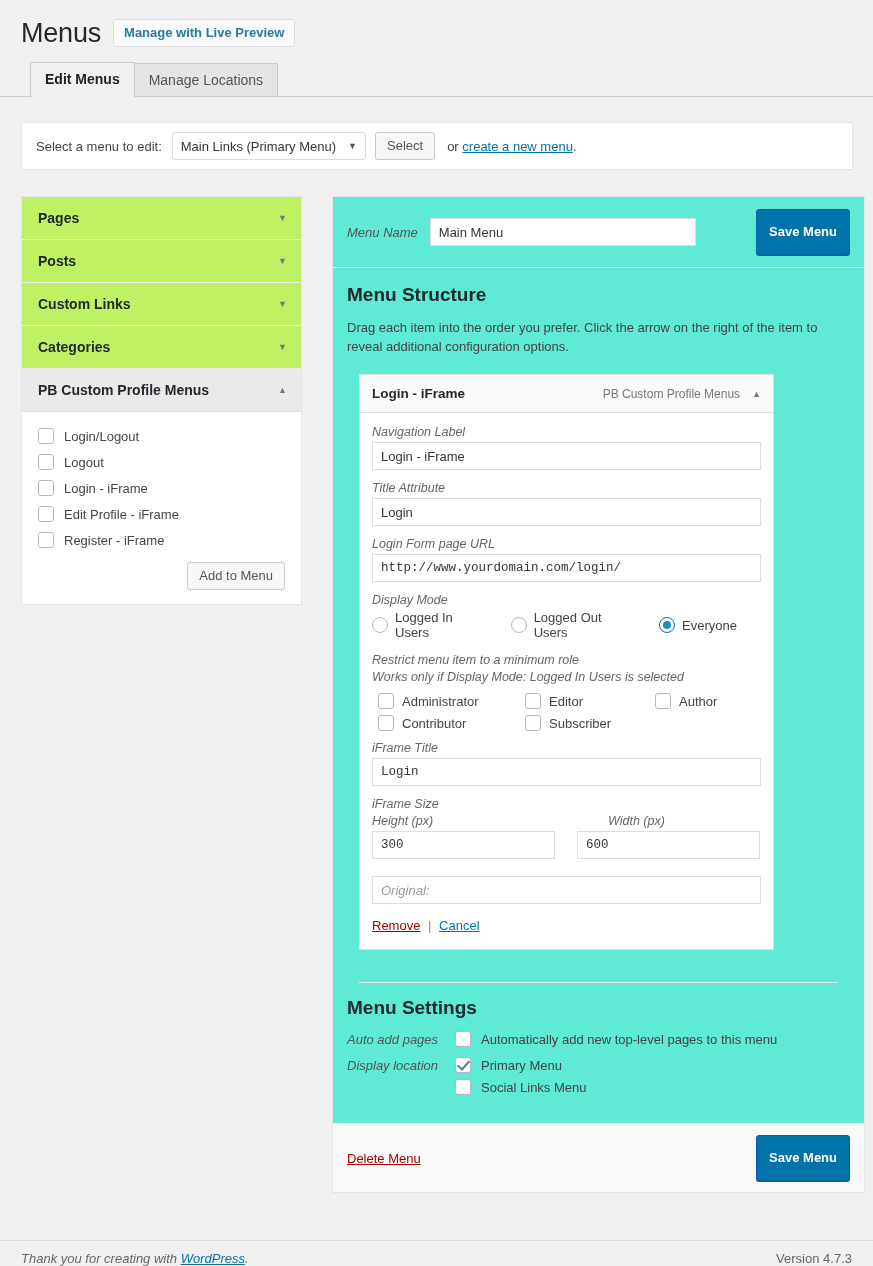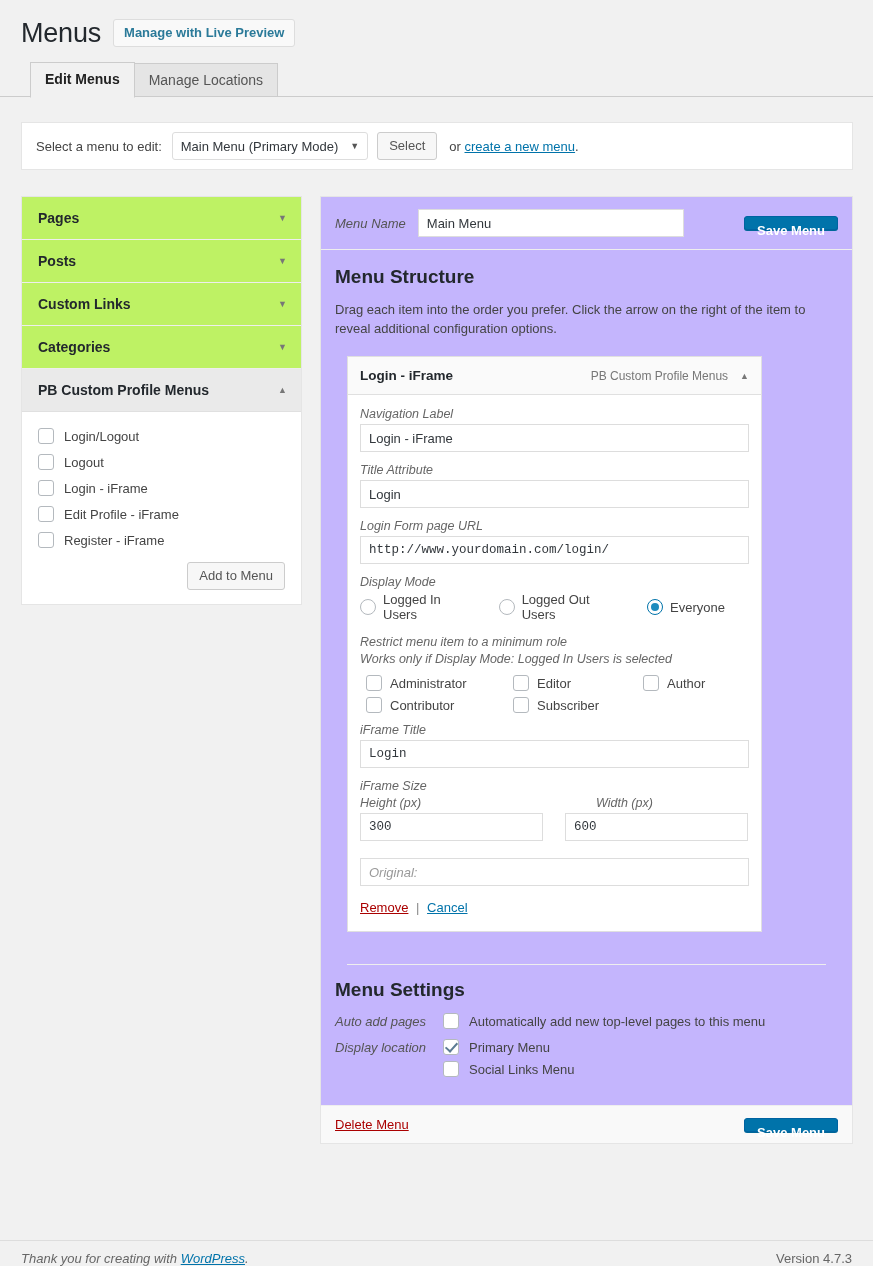--- a/index.html
+++ b/index.html
@@ -164,23 +164,23 @@
     left: 4px; top: 0px;
     width: 5px; height: 10px;
     border: solid #5b7a93;
     border-width: 0 2px 2px 0;
     transform: rotate(42deg);
   }
   .add-row { display: flex; justify-content: flex-end; margin-top: 14px; }
 
   
   .right-col {
-    position: absolute; top: 196px; left: 320px;
+    position: absolute; top: 196px; left: 332px;
     width: 533px;
-    background: #c4b5fd;
+    background: #5eead4;
     border: 1px solid #e5e5e5;
   }
   .menu-name-row {
     display: flex; align-items: center;
     padding: 12px 14px;
     border-bottom: 1px solid #eee;
   }
   .mn-label {
     font-style: italic;
     font-size: 13px;
@@ -200,21 +200,21 @@
     font-family: "Liberation Sans", sans-serif;
   }
   .mn-input { width: 266px; }
   .btn-primary {
     background: #0073aa;
     border: 1px solid #0063a1;
     border-radius: 3px;
     color: #fff;
     font-size: 13px;
     font-weight: 600;
-    height: 14px;
+    height: 46px;
     padding: 0 12px;
     line-height: 28px;
     box-shadow: 0 1px 0 #006799;
     margin-left: auto;
   }
 
   .struct-wrap { padding: 14px 14px 0 14px; }
   .struct-title {
     font-size: 19px;
     font-weight: 600;
@@ -368,21 +368,21 @@
 
   <div class="nav-tabs">
     <div class="nav-tab active">Edit Menus</div>
     <div class="nav-tab">Manage Locations</div>
   </div>
   <div class="tabs-rule"></div>
 
   <div class="menu-select-bar">
     <span class="ms-label">Select a menu to edit:</span>
     <div class="ms-select">
-      <span>Main Menu (Primary Mode)</span>
+      <span>Main Links (Primary Menu)</span>
       <span class="cv">▼</span>
     </div>
     <button class="btn-secondary ms-btn">Select</button>
     <span class="ms-or">
       <span>or</span>
       <a class="link" href="#">create a new menu</a><span>.</span>
     </span>
   </div>
 
   <div class="left-col">

